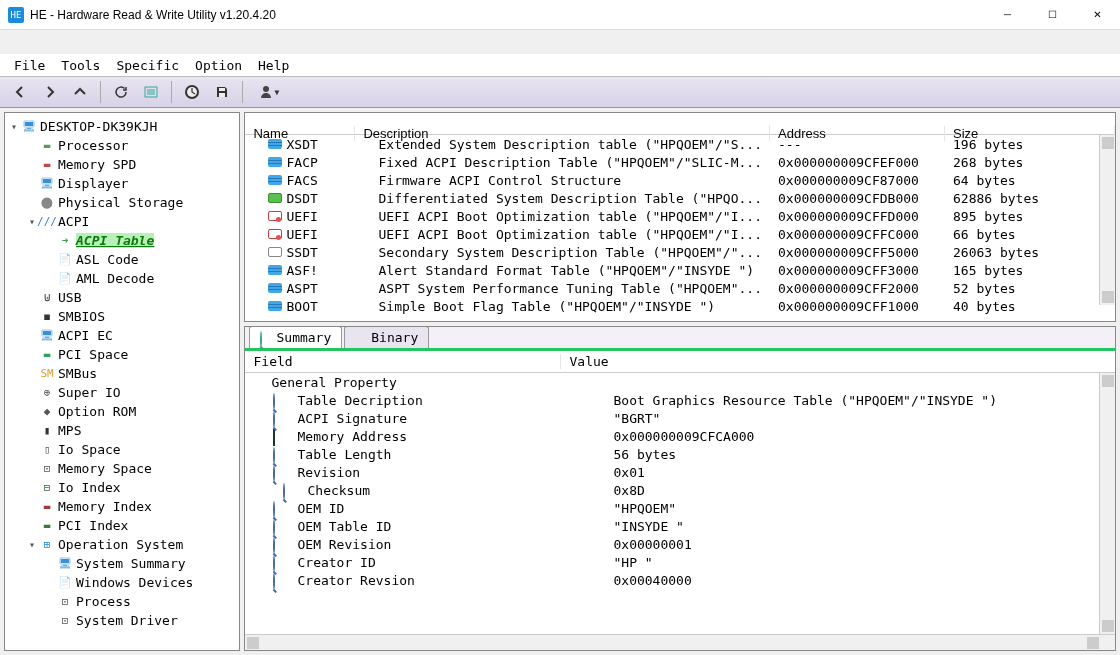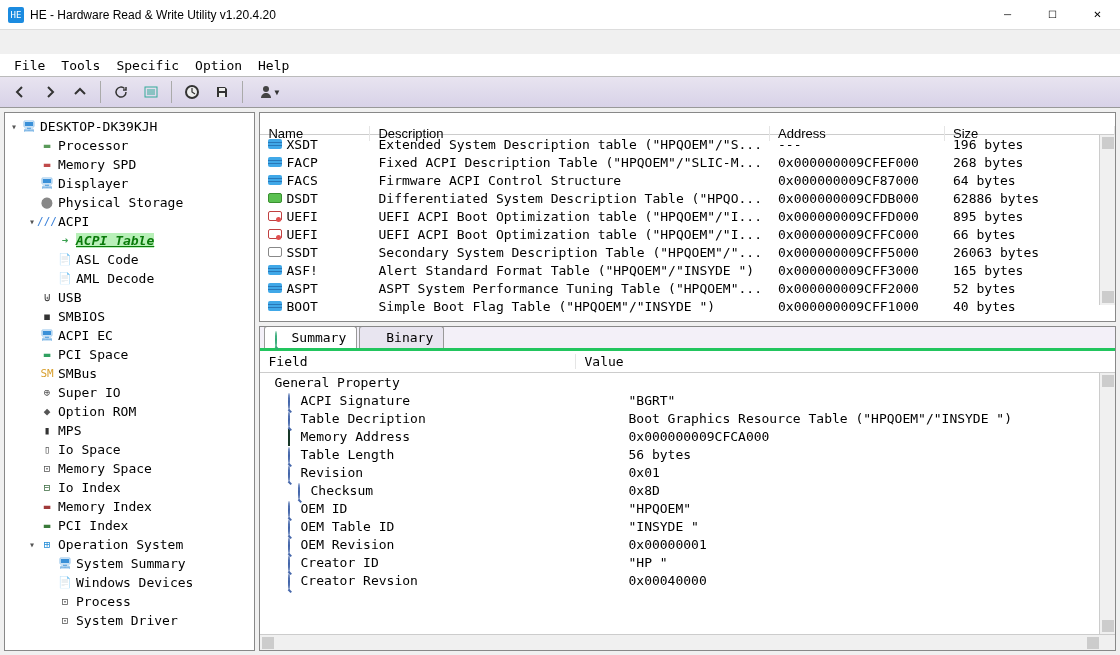--- a/index.html
+++ b/index.html
@@ -24,21 +24,21 @@
 .sel { background:#b8f0b8; font-style:italic; font-weight:bold; color:#0a7a0a; text-decoration:underline;}
 .right { flex:1; display:flex; flex-direction:column; margin:4px 4px 4px 2px; gap:4px;}
 .panel { background:#fff; border:1px solid #888; position:relative;}
 .tbl-top { height:210px; overflow:hidden;}
 .thead { display:flex; background:#fff; border-bottom:1px solid #ccc; height:22px; align-items:center; font-family:'Segoe UI',sans-serif;font-size:12px;}
 .th { padding:0 8px; border-right:1px solid #e5e5e5; font-family:'Segoe UI',sans-serif;margin-top:20px;}
 .c-name{width:110px;} .c-desc{flex:1;} .c-addr{width:175px;} .c-size{width:170px;}
 .tbody{overflow-y:auto;height:184px;}
 .trw{display:flex;height:18px;align-items:center;}
 .td{padding:0 8px;white-space:nowrap;overflow:hidden;}
-.td.c-name{display:flex;align-items:center;gap:4px;}
+.td.c-name{display:flex;align-items:center;gap:4px;margin-left:15px;}
 .dico{width:14px;height:10px;border-radius:2px;}
 .dico.db{background:#40a8e8;position:relative;}
 .dico.db::before,.dico.db::after{content:"";position:absolute;left:0;right:0;height:1px;background:#2878b8;}
 .dico.db::before{top:3px;}.dico.db::after{top:6px;}
 .dico.bat{background:#5ac050;border:1px solid #3a9030;}
 .dico.cert{background:#fff;border:1px solid #c04040;position:relative;}
 .dico.cert::after{content:"";position:absolute;bottom:-2px;right:0;width:5px;height:5px;background:#e05050;border-radius:50%;}
 .dico.doc{background:#fff;border:1px solid #888;}
 .tabs{height:24px;display:flex;align-items:flex-end;padding-left:4px;background:#f3f0f8;border-bottom:3px solid #22c55e;}
 .tab{padding:3px 10px;background:#fff;border:1px solid #999;border-bottom:none;border-radius:3px 3px 0 0;margin-right:2px;font-family:'Segoe UI',sans-serif;font-size:12px;display:flex;align-items:center;gap:4px;}
@@ -46,21 +46,21 @@
 .tab .tico2{width:12px;height:12px;display:inline-block;}
 .mag{border:1.5px solid #3a7;border-radius:50%;width:8px;height:8px;position:relative;}
 .mag::after{content:"";position:absolute;width:4px;height:1.5px;background:#3a7;right:-3px;bottom:-2px;transform:rotate(45deg);}
 .grid{width:10px;height:10px;background:conic-gradient(#c05050 25%,#5080c0 25% 50%,#50b050 50% 75%,#c0a050 75%);}
 .detail{flex:1;overflow:hidden;display:flex;flex-direction:column;}
 .dhead{display:flex;height:22px;align-items:center;border-bottom:1px solid #ccc;font-family:'Segoe UI',sans-serif;}
 .dhead .fh{width:316px;padding-left:8px;border-right:1px solid #e5e5e5;}
 .dhead .vh{flex:1;padding-left:8px;}
 .dbody{flex:1;overflow-y:auto;}
 .drw{display:flex;height:18px;align-items:center;}
-.drw .fc{width:360px;padding-left:10px;display:flex;align-items:center;gap:0;}
+.drw .fc{width:360px;padding-left:10px;display:flex;align-items:center;gap:12px;}
 .drw .vc{flex:1;padding-left:8px;}
 .fico{width:12px;height:12px;display:inline-block;}
 .fmag{border:1.5px solid #46a;border-radius:50%;width:8px;height:8px;position:relative;}
 .fmag::after{content:"";position:absolute;width:4px;height:1.5px;background:#46a;right:-3px;bottom:-2px;transform:rotate(45deg);}
 .globe{width:12px;height:12px;border-radius:50%;background:#38c;}
 .chip{width:14px;height:8px;background:#2a6040;border:1px solid #183828;}
 .sclh{height:16px;background:#f0f0f0;border-top:1px solid #ccc;position:relative;}
 .sclh::before{content:"";position:absolute;left:2px;top:2px;width:12px;height:12px;background:#ccc;}
 .sclh::after{content:"";position:absolute;right:16px;top:2px;width:12px;height:12px;background:#ccc;}
 .sclv{position:absolute;right:0;top:22px;bottom:16px;width:16px;background:#f0f0f0;border-left:1px solid #ccc;}
@@ -433,30 +433,30 @@
           <div class="drw">
             <div class="fc" style="padding-left:2px">
               <span class="fico"><span class="globe"></span></span>
               <span>General Property</span>
             </div>
             <div class="vc"></div>
           </div>
           <div class="drw">
             <div class="fc" style="padding-left:28px">
               <span class="fico"><span class="fmag"></span></span>
+              <span>Table Decription</span>
+            </div>
+            <div class="vc">Boot Graphics Resource Table ("HPQOEM"/"INSYDE  ")</div>
+          </div>
+          <div class="drw">
+            <div class="fc" style="padding-left:28px">
+              <span class="fico"><span class="fmag"></span></span>
               <span>ACPI Signature</span>
             </div>
             <div class="vc">"BGRT"</div>
-          </div>
-          <div class="drw">
-            <div class="fc" style="padding-left:28px">
-              <span class="fico"><span class="fmag"></span></span>
-              <span>Table Decription</span>
-            </div>
-            <div class="vc">Boot Graphics Resource Table ("HPQOEM"/"INSYDE  ")</div>
           </div>
           <div class="drw">
             <div class="fc" style="padding-left:28px">
               <span class="fico"><span class="chip"></span></span>
               <span>Memory Address</span>
             </div>
             <div class="vc">0x000000009CFCA000</div>
           </div>
           <div class="drw">
             <div class="fc" style="padding-left:28px">

